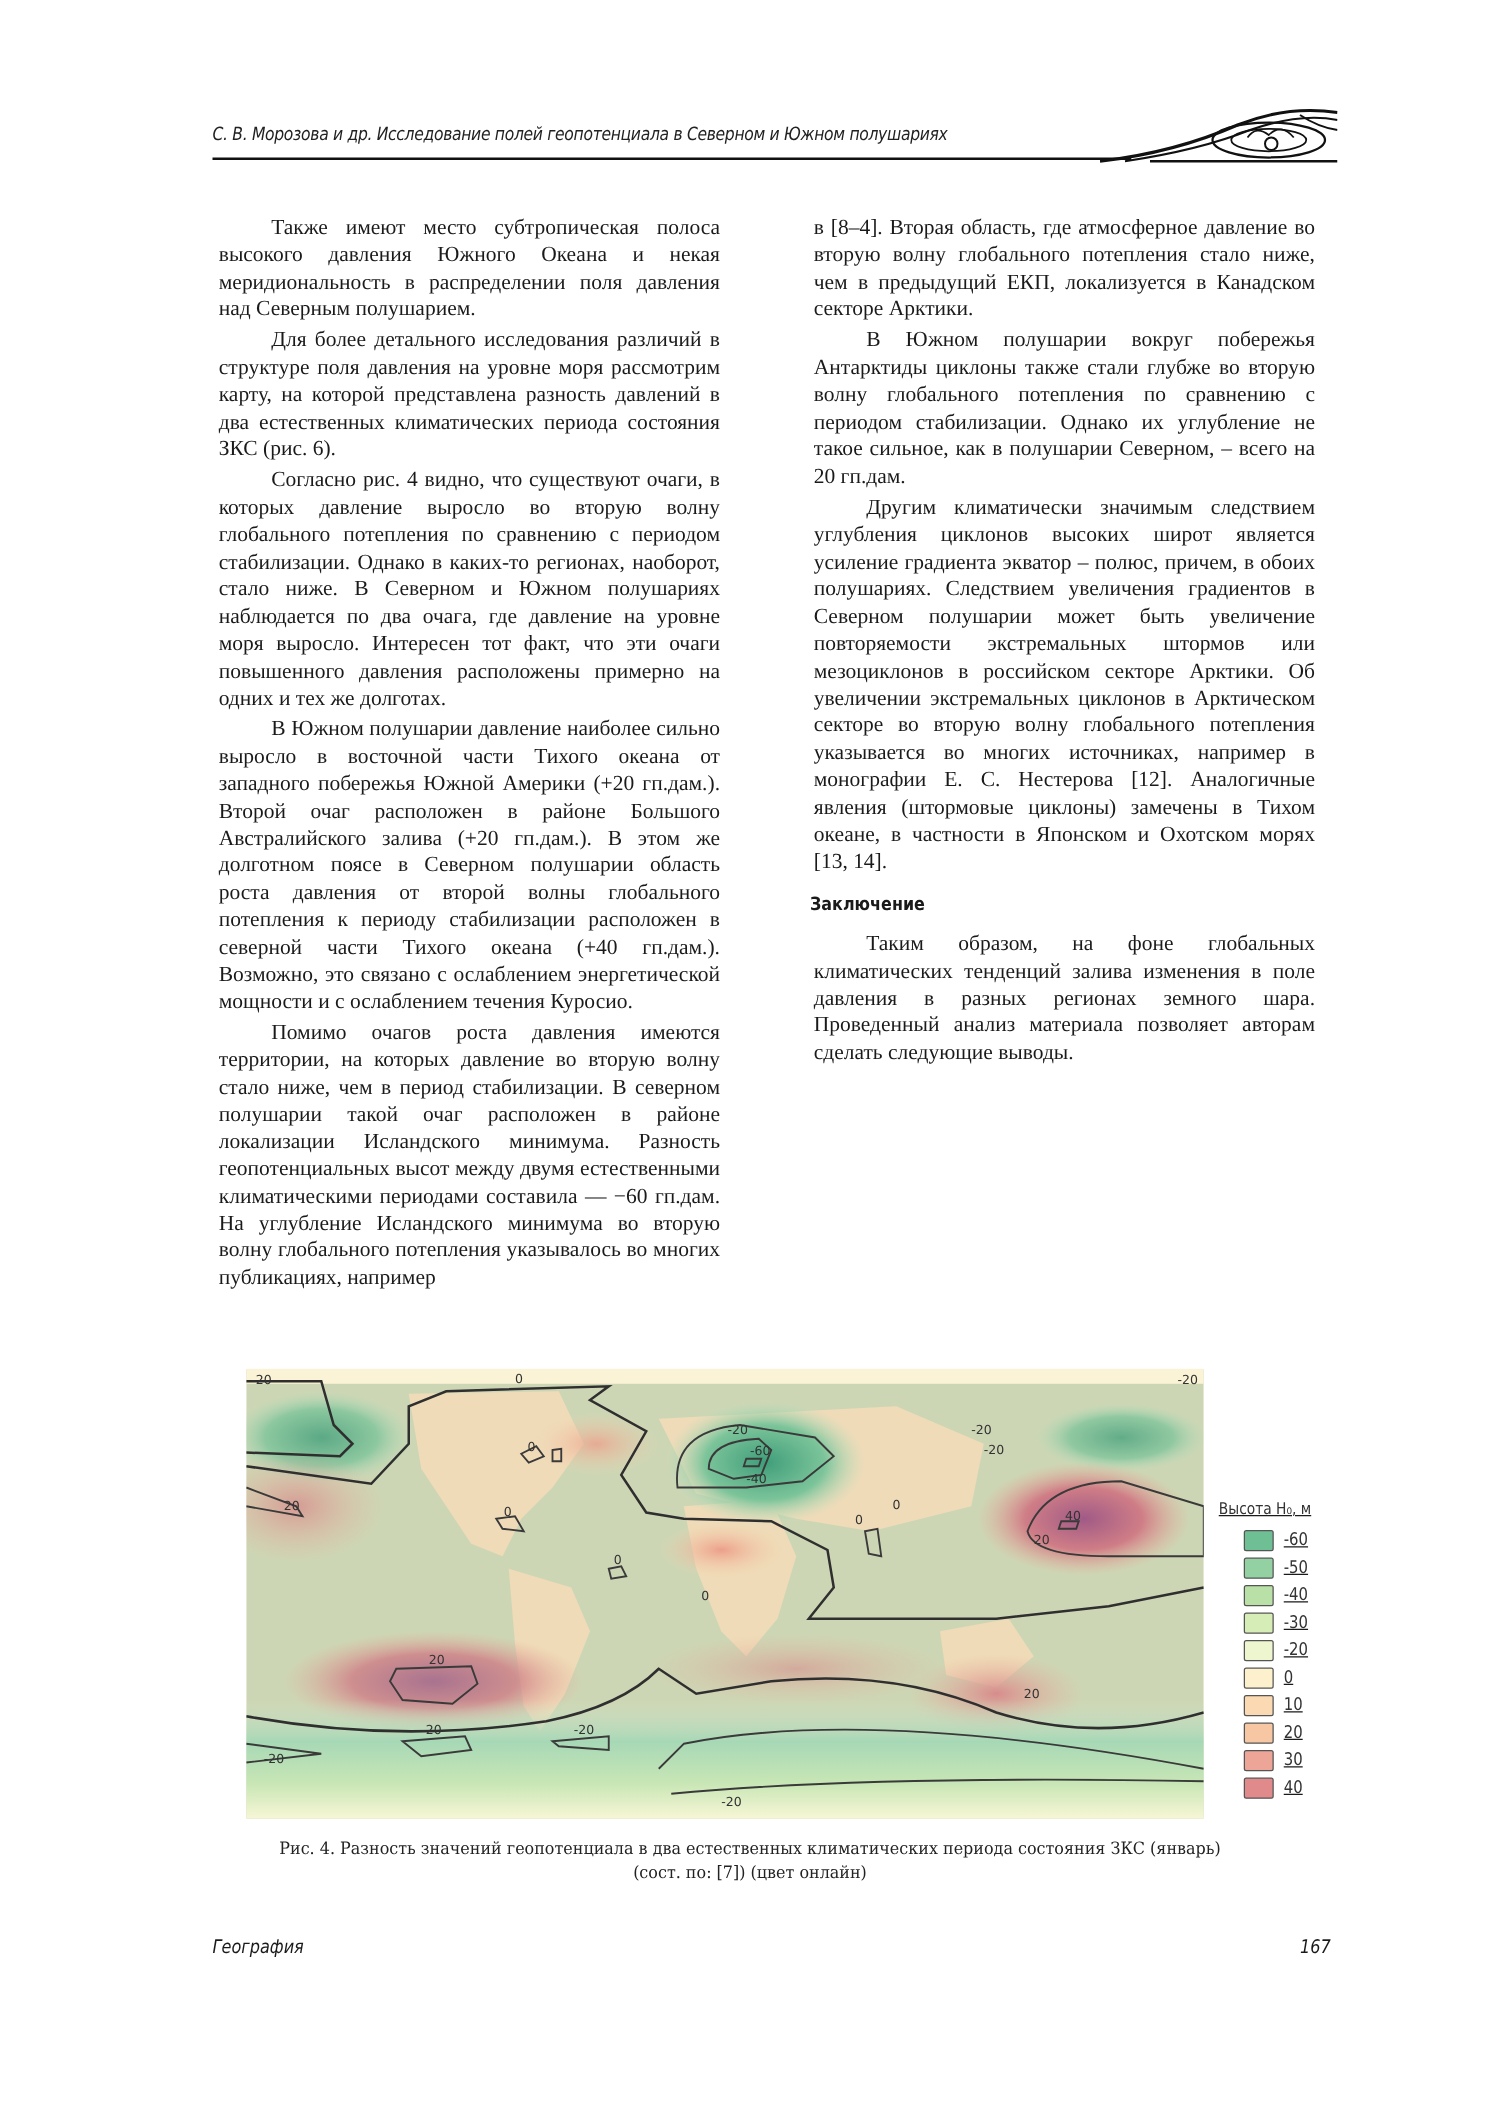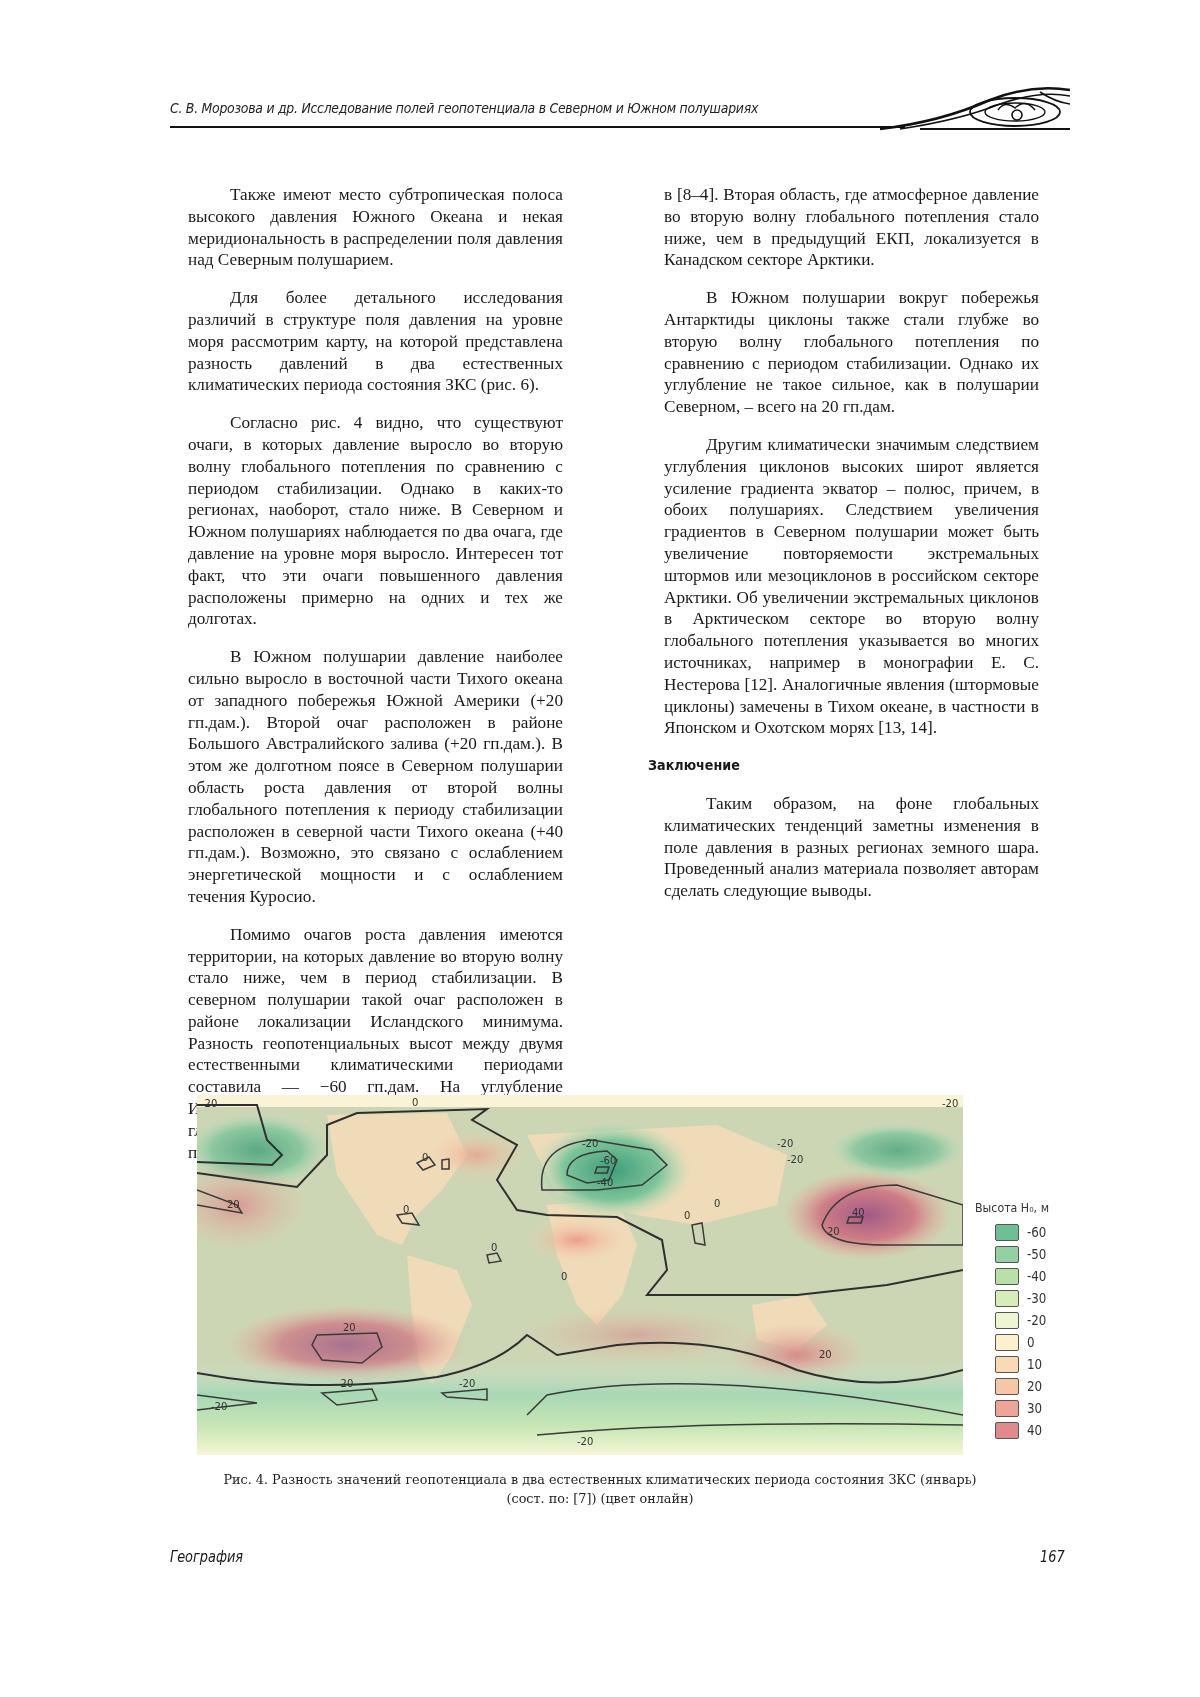--- a/index.html
+++ b/index.html
@@ -3,26 +3,26 @@
 <meta charset="utf-8">
 <style>
   html, body { margin: 0; padding: 0; background: #ffffff; }
   body { width: 1200px; height: 1697px; position: relative; overflow: hidden; font-family: "Liberation Serif", serif; color: #1a1a1a; }
   .running-head { position: absolute; left: 170px; top: 100px; font-family: "DejaVu Sans", sans-serif; font-style: italic; font-size: 14.5px; letter-spacing: -0.3px; color: #222; transform: scaleX(0.86); transform-origin: left center; white-space: nowrap; }
   .head-rule { position: absolute; left: 170px; top: 126px; width: 735px; height: 1.5px; background: #111; }
   .ornament { position: absolute; left: 880px; top: 82px; width: 190px; height: 50px; }
   .col { position: absolute; top: 168px; width: 407px; font-size: 17.2px; line-height: 21.8px; text-align: justify; hyphens: manual; }
   .col.left { left: 172px; }
   .col.right { left: 648px; }
-  .col p { margin: 16px; text-indent: 42px; }
+  .col p { margin: 3px; text-indent: 42px; }
   .col p.noindent { text-indent: 0; }
   .section-title { font-family: "DejaVu Sans", sans-serif; font-weight: bold; font-size: 14.5px; margin: 14px 0 8px 0; transform: scaleX(0.88); transform-origin: left center; text-indent: 0; }
   .figure { position: absolute; left: 197px; top: 1095px; width: 766px; height: 360px; }
   .map { position: absolute; left: 0; top: 0; width: 766px; height: 360px; }
-  .legend { position: absolute; left: 975px; top: 1200px; width: 110px; }
+  .legend { position: absolute; left: 975px; top: 1200px; width: 110px; text-decoration: underline; }
   .legend-title { font-family: "DejaVu Sans", sans-serif; font-size: 13px; color: #333; transform: scaleX(0.85); transform-origin: left center; white-space: nowrap; margin-bottom: 6px; }
   .legend-item { display: flex; align-items: center; height: 22px; margin-left: 20px; }
   .swatch { width: 22px; height: 15px; border: 1.5px solid #555; border-radius: 2px; margin-right: 8px; }
   .legend-label { font-family: "DejaVu Sans", sans-serif; font-size: 14px; color: #333; transform: scaleX(0.85); transform-origin: left center; }
   .caption { position: absolute; left: 170px; top: 1470px; width: 860px; text-align: center; font-family: "DejaVu Serif", serif; font-size: 13.6px; line-height: 19px; color: #222; transform: scaleX(0.94); transform-origin: center; }
   .footer-journal { position: absolute; left: 170px; top: 1548px; font-family: "DejaVu Sans", sans-serif; font-style: italic; font-size: 15px; transform: scaleX(0.86); transform-origin: left center; }
   .footer-page { position: absolute; left: 1040px; top: 1548px; font-family: "DejaVu Sans", sans-serif; font-style: italic; font-size: 15px; transform: scaleX(0.86); transform-origin: left center; }
   .contour { fill: none; stroke: #2f2f2f; stroke-width: 2; }
   .contour-thin { fill: none; stroke: #3a3a3a; stroke-width: 1.5; }
   .clabel { font-family: "DejaVu Sans", sans-serif; font-size: 10px; fill: #333; }
@@ -49,21 +49,21 @@
   <p>Согласно рис. 4 видно, что существуют очаги, в которых давление выросло во вторую волну глобального потепления по сравнению с периодом стабилизации. Однако в каких-то регионах, наоборот, стало ниже. В Северном и Южном полушариях наблюдается по два очага, где давление на уровне моря выросло. Интересен тот факт, что эти очаги повышенного давления расположены примерно на одних и тех же долготах.</p>
   <p>В Южном полушарии давление наиболее сильно выросло в восточной части Тихого океана от западного побережья Южной Америки (+20 гп.дам.). Второй очаг расположен в районе Большого Австралийского залива (+20 гп.дам.). В этом же долготном поясе в Северном полушарии область роста давления от второй волны глобального потепления к периоду стабилизации расположен в северной части Тихого океана (+40 гп.дам.). Возможно, это связано с ослаблением энергетической мощности и с ослаблением течения Куросио.</p>
   <p>Помимо очагов роста давления имеются территории, на которых давление во вторую волну стало ниже, чем в период стабилизации. В северном полушарии такой очаг расположен в районе локализации Исландского минимума. Разность геопотенциальных высот между двумя естественными климатическими периодами составила — −60 гп.дам. На углубление Исландского минимума во вторую волну глобального потепления указывалось во многих публикациях, например</p>
 </div>
 
 <div class="col right">
   <p class="noindent">в [8–4]. Вторая область, где атмосферное давление во вторую волну глобального потепления стало ниже, чем в предыдущий ЕКП, локализуется в Канадском секторе Арктики.</p>
   <p>В Южном полушарии вокруг побережья Антарктиды циклоны также стали глубже во вторую волну глобального потепления по сравнению с периодом стабилизации. Однако их углубление не такое сильное, как в полушарии Северном, – всего на 20 гп.дам.</p>
   <p>Другим климатически значимым следствием углубления циклонов высоких широт является усиление градиента экватор – полюс, причем, в обоих полушариях. Следствием увеличения градиентов в Северном полушарии может быть увеличение повторяемости экстремальных штормов или мезоциклонов в российском секторе Арктики. Об увеличении экстремальных циклонов в Арктическом секторе во вторую волну глобального потепления указывается во многих источниках, например в монографии Е. С. Нестерова [12]. Аналогичные явления (штормовые циклоны) замечены в Тихом океане, в частности в Японском и Охотском морях [13, 14].</p>
   <div class="section-title">Заключение</div>
-  <p>Таким образом, на фоне глобальных климатических тенденций заметны изменения в поле давления в разных регионах земного шара. Проведенный анализ материала позволяет авторам сделать следующие выводы.</p>
+  <p>Таким образом, на фоне глобальных климатических тенденций залива изменения в поле давления в разных регионах земного шара. Проведенный анализ материала позволяет авторам сделать следующие выводы.</p>
 </div>
 
 <div class="figure">
   <svg class="map" viewBox="0 0 766 360" preserveAspectRatio="none">
     <defs>
       <radialGradient id="gNeg" cx="50%" cy="50%" r="50%">
         <stop offset="0%" stop-color="#3f9e7a"></stop>
         <stop offset="60%" stop-color="#7cc49a"></stop>
         <stop offset="100%" stop-color="#b9dfc0" stop-opacity="0"></stop>
       </radialGradient>

